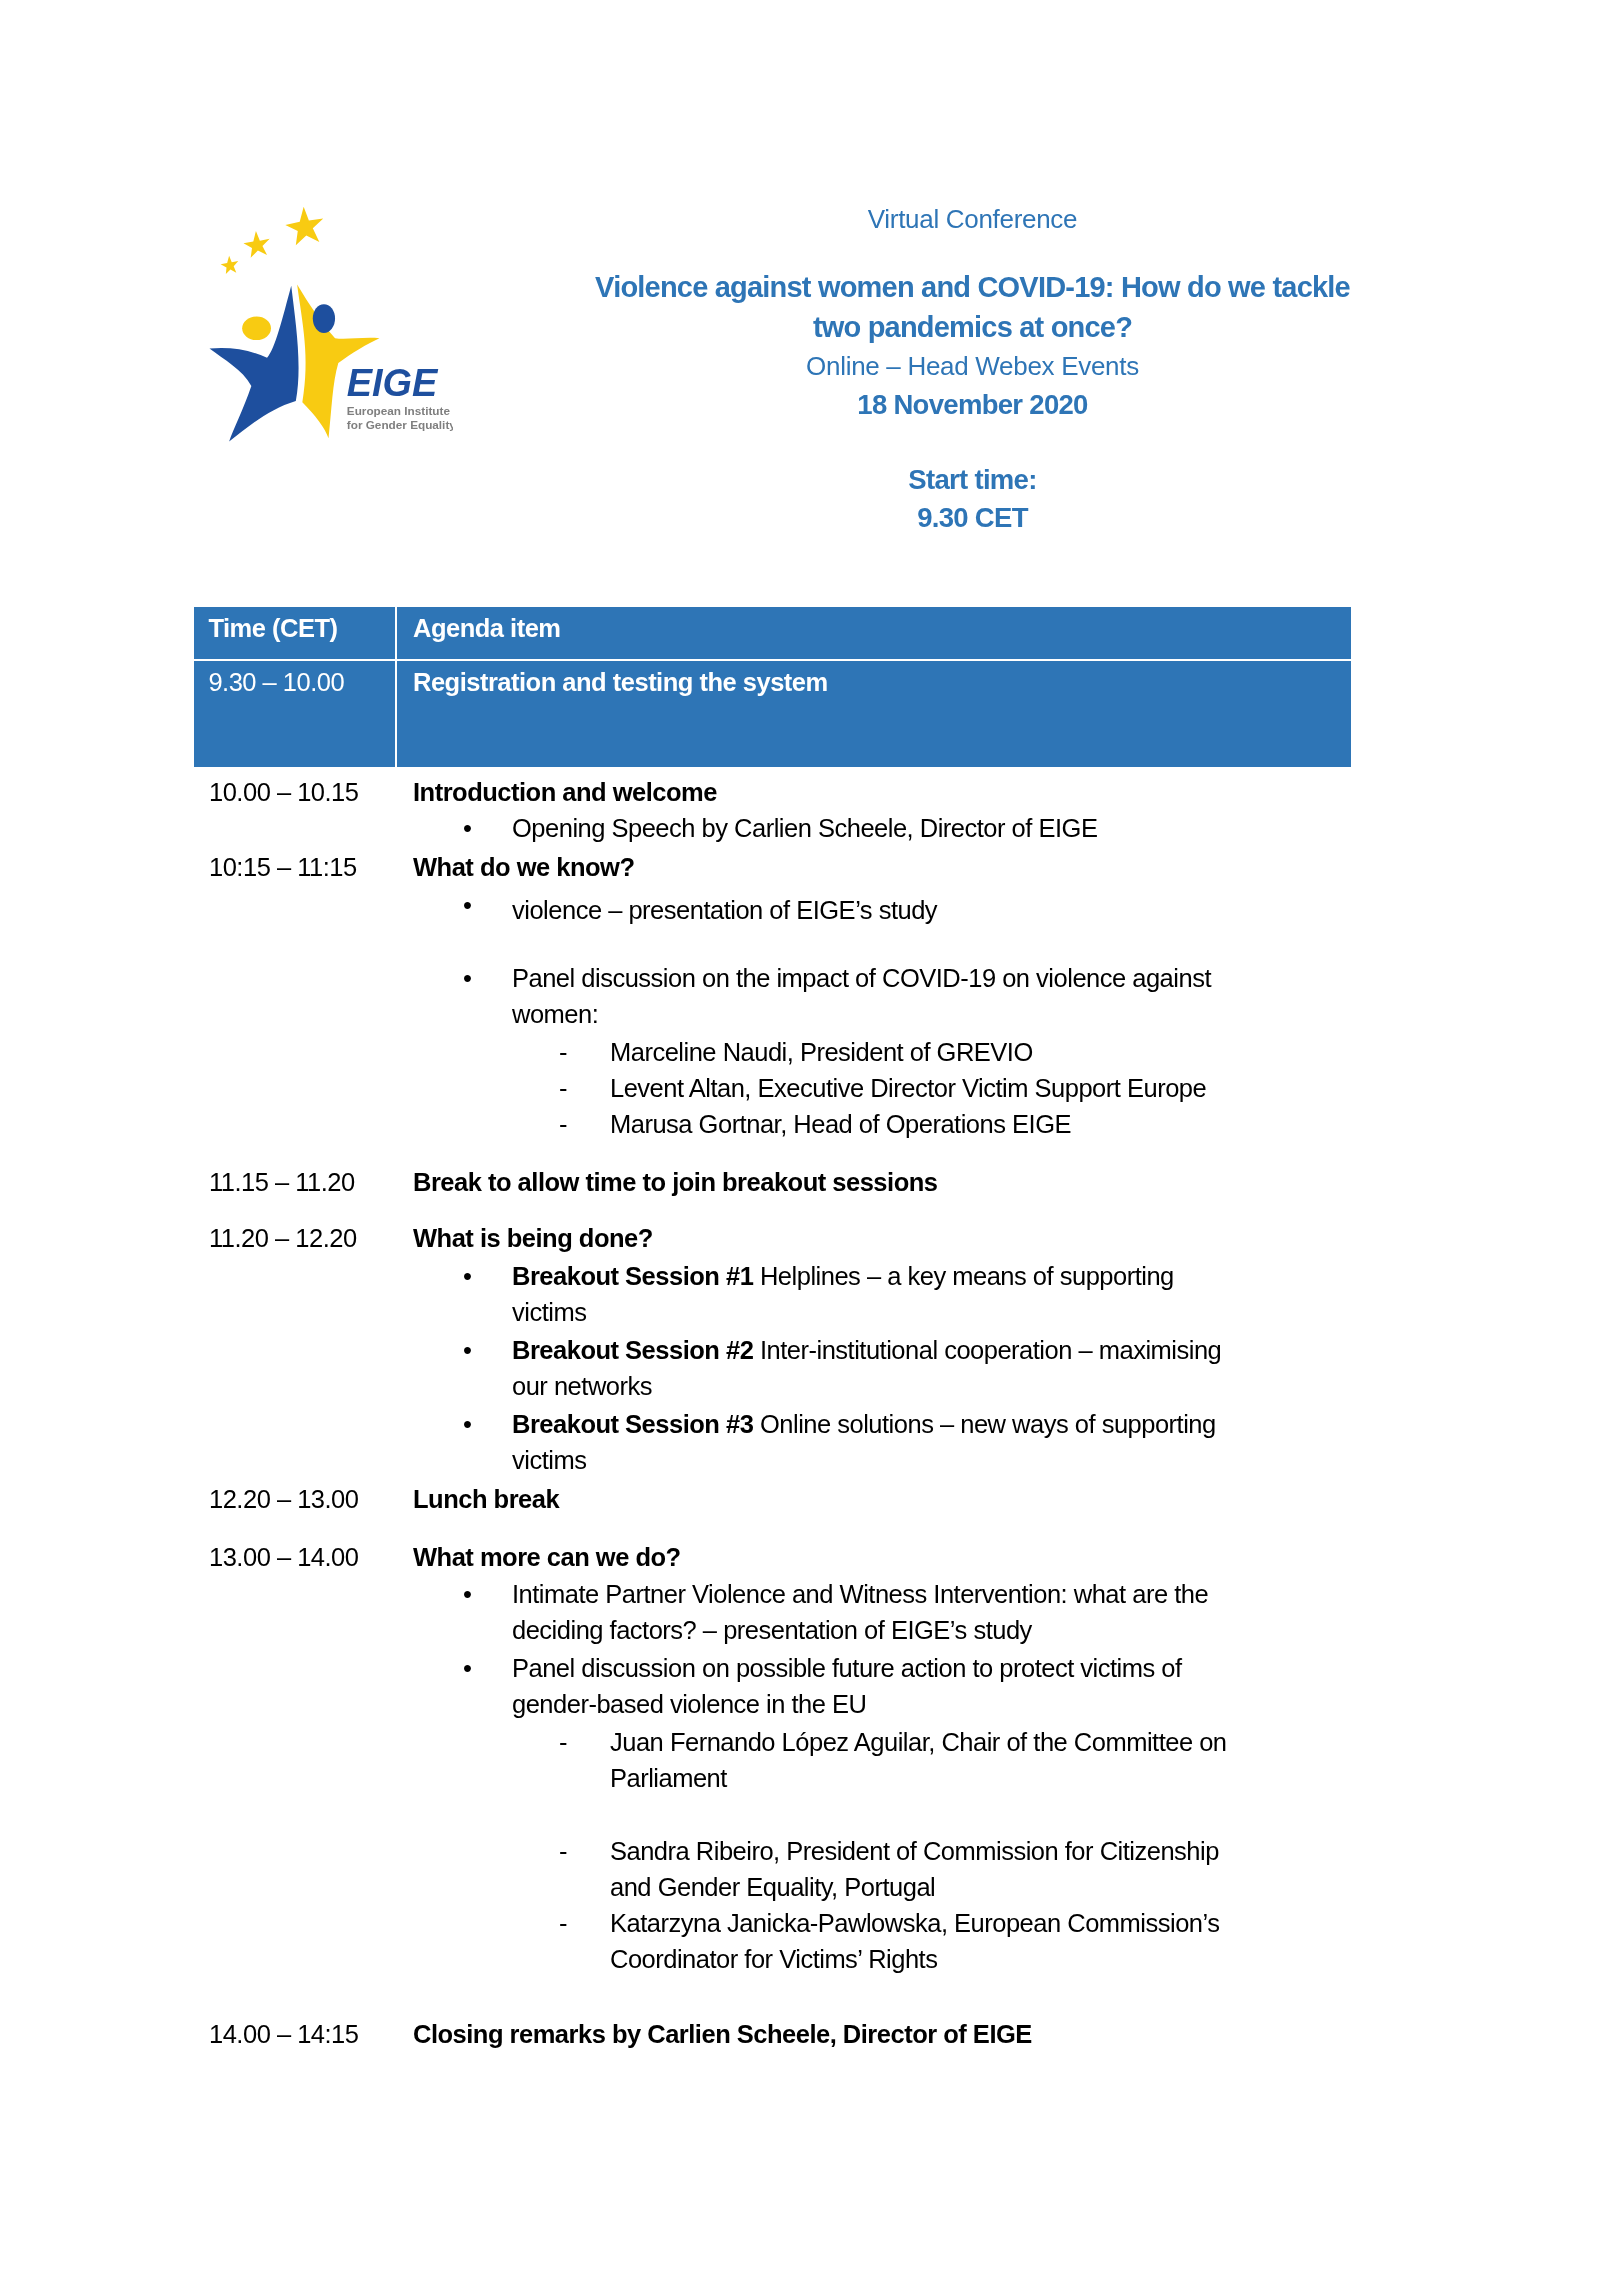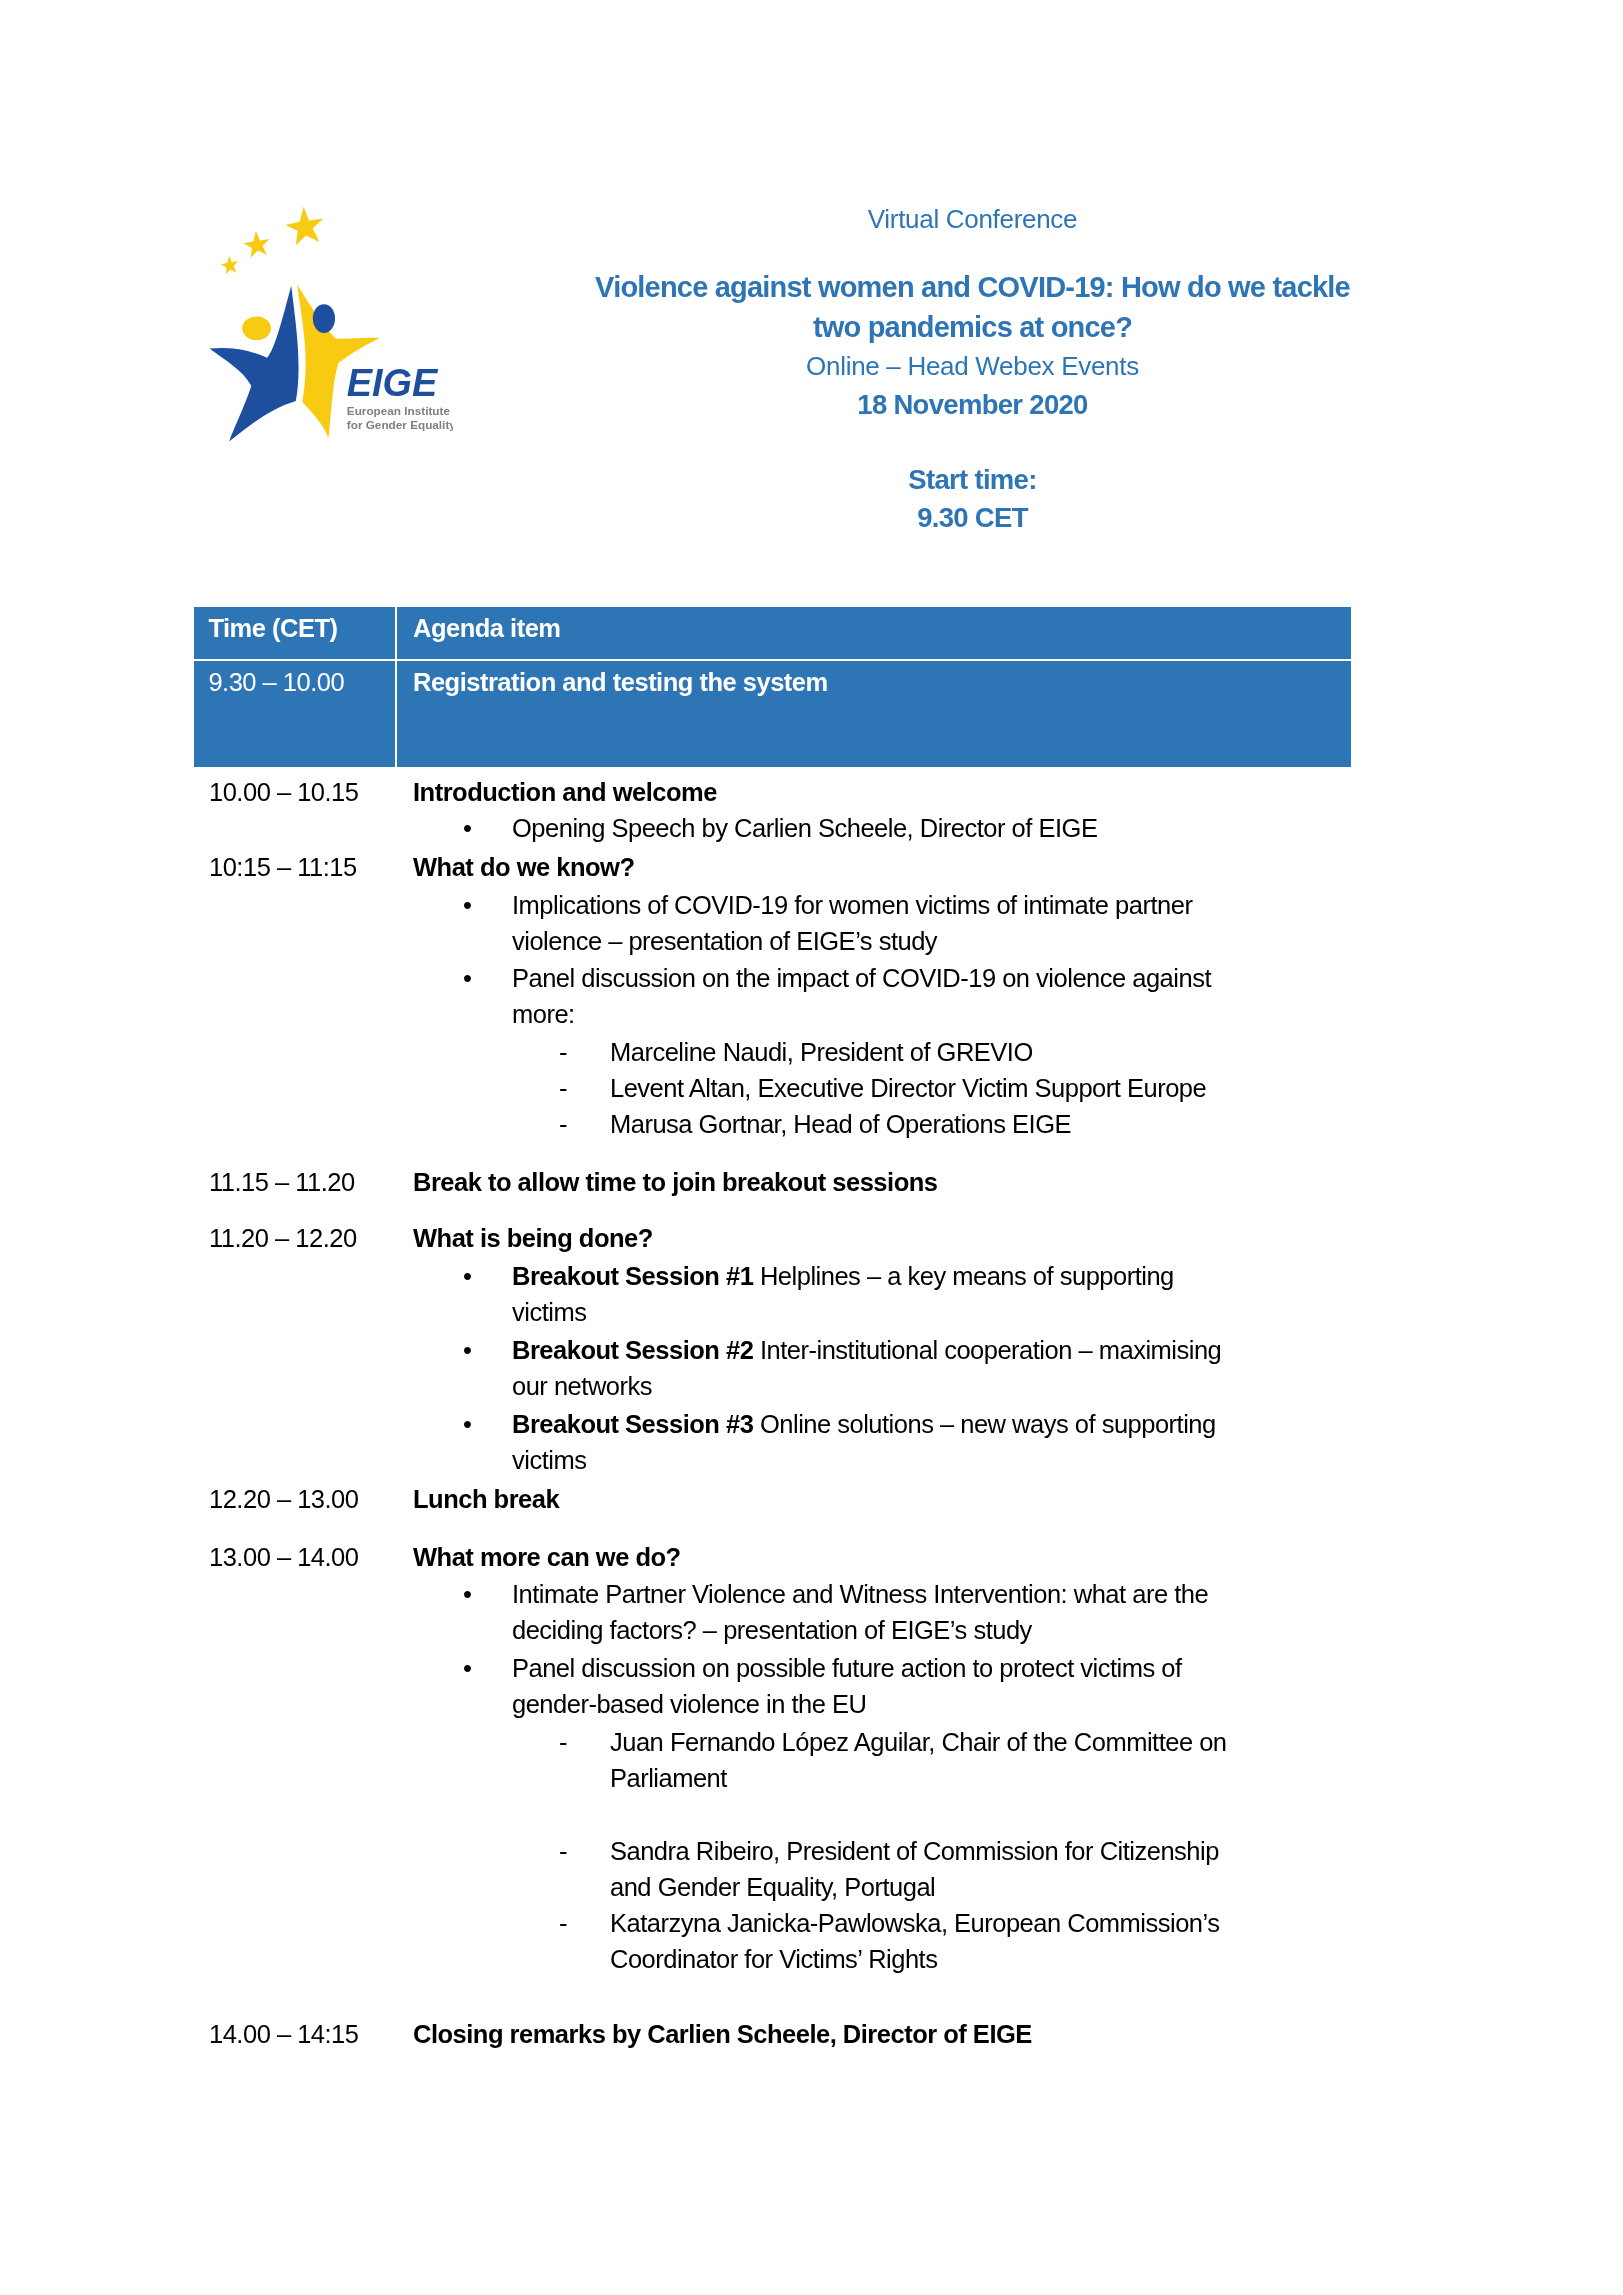--- a/index.html
+++ b/index.html
@@ -79,27 +79,26 @@
     <div class="line item" style="top:777px;">Introduction and welcome</div>
     <div class="line bul" style="top:813px;">•</div>
     <div class="line bt" style="top:813px;">Opening Speech by Carlien Scheele, Director of EIGE</div>
   </div>
 
   <div>
     <div class="line time" style="top:852px;">10:15 – 11:15</div>
     <div class="line item" style="top:852px;">What do we know?</div>
     <div class="line bul" style="top:890px;">•</div>
     <div class="line bt" style="top:890px;">
-      <span class="lb">Implications of COVID-19 for women victims of intimate partner</span>
       <span class="lb" style="margin-top:5.2px">violence – presentation of EIGE’s study</span>
     </div>
     <div class="line bul" style="top:963px;">•</div>
     <div class="line bt" style="top:963px;">
       <span class="lb">Panel discussion on the impact of COVID-19 on violence against</span>
-      <span class="lb" style="margin-top:5.2px">more:</span>
+      <span class="lb" style="margin-top:5.2px">women:</span>
     </div>
     <div class="line dash" style="top:1037px;">-</div>
     <div class="line dt" style="top:1037px;">Marceline Naudi, President of GREVIO</div>
     <div class="line dash" style="top:1073px;">-</div>
     <div class="line dt" style="top:1073px;">Levent Altan, Executive Director Victim Support Europe</div>
     <div class="line dash" style="top:1109px;">-</div>
     <div class="line dt" style="top:1109px;">Marusa Gortnar, Head of Operations EIGE</div>
   </div>
 
   <div>

